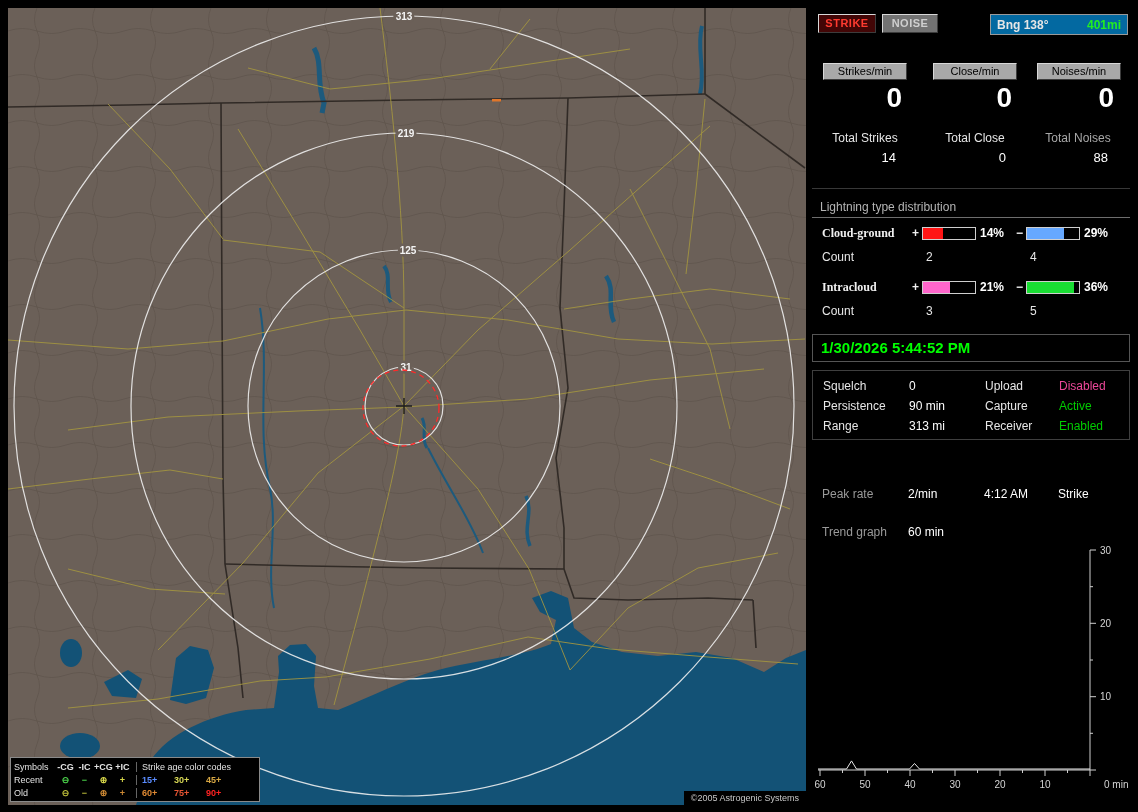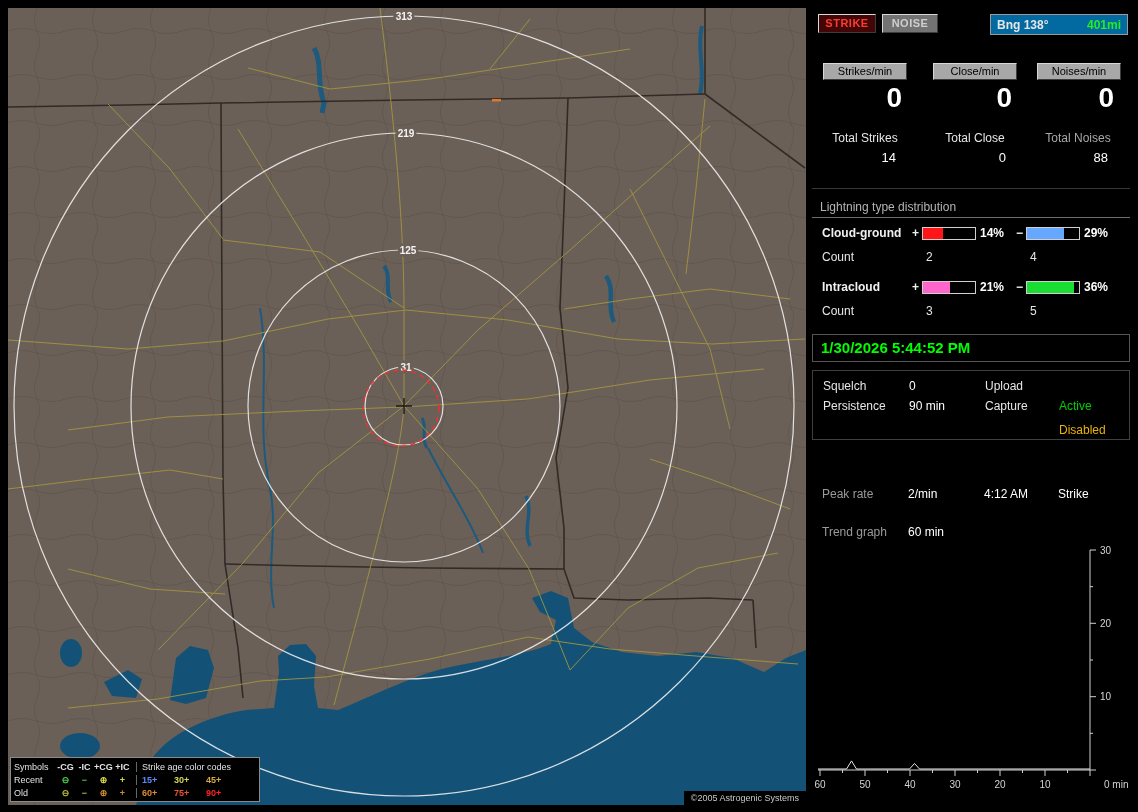--- a/index.html
+++ b/index.html
@@ -26,34 +26,34 @@
   .cc1{left:0;} .cc2{left:110px;} .cc3{left:214px;width:104px;}
   .counter-btn{position:absolute;left:11px;top:5px;width:84px;height:17px;background:#a8a8a8;color:#000;font-size:11px;text-align:center;line-height:15px;}
   .counter-rate{position:absolute;top:24px;left:0;right:16px;text-align:right;font-size:28px;font-weight:bold;color:#fff;}
   .total-label{position:absolute;top:73px;left:0;right:0;text-align:center;font-size:12px;color:#e6e6e6;}
   .total-label.dim{color:#a8a8a8;}
   .total-value{position:absolute;top:92px;left:0;right:22px;text-align:right;font-size:13px;color:#fff;}
   .divider{position:absolute;left:0;right:0;border-top:1px solid #383838;}
   .dist-title{position:absolute;left:0;right:0;top:190px;height:20px;color:#b4b4b4;font-size:12px;padding-left:8px;border-bottom:1px solid #6e6e6e;line-height:18px;box-sizing:border-box;}
   .dist-row,.dist-count{position:absolute;left:0;right:0;height:16px;}
   .dist-row span,.dist-count span{position:absolute;white-space:nowrap;}
-  .d-label{left:10px;font-weight:bold;color:#f0f0f0;}
+  .d-label{left:10px;font-weight:bold;color:#f0f0f0;font-family:Liberation Serif, serif;}
   .d-sign{font-weight:bold;color:#f0f0f0;}
   .d-bar{width:52px;height:11px;border:1px solid #cfcfcf;background:#000;top:1px;}
   .d-bar i{display:block;height:100%;width:0;}
   .d-pct{font-weight:bold;color:#fff;}
   .panel{position:absolute;left:0;right:0;border:1px solid #3f3f3f;box-sizing:border-box;background:#000;}
   .dt-panel{top:326px;height:28px;border-color:#555;}
   .dt-text{color:#00ff00;font-weight:bold;font-size:15px;line-height:26px;padding-left:8px;}
   .set-panel{top:362px;height:70px;}
   .grid-row{position:absolute;left:0;right:0;height:18px;line-height:18px;}
   .grid-row span{position:absolute;white-space:nowrap;}
   .g1{left:10px;} .g2{left:96px;} .g3{left:172px;} .g4{left:246px;}
   .lab{color:#e6e6e6;} .lab-dim{color:#9a9a9a;} .val{color:#fff;}
-  .val-green{color:#00cc00;} .val-gray{color:#eab308;margin-top:44px;}
+  .val-green{color:#00cc00;} .val-gray{color:#ec4899;}
   .status-panel{position:absolute;left:0;right:0;top:442px;height:88px;}
   .trend{position:absolute;left:0;right:0;top:530px;height:268px;}
   .trend text{font-family:"Liberation Sans",sans-serif;font-size:10px;fill:#d4d4d4;}
 </style>
 </head>
 <body>
 
 <div class="map">
   <svg width="798" height="797" viewBox="0 0 798 797">
     <defs>
@@ -251,20 +251,26 @@
       <span class="g1 lab">Squelch</span>
       <span class="g2 val">0</span>
       <span class="g3 lab">Upload</span>
       <span class="g4 val-gray">Disabled</span>
     </div>
     <div class="grid-row" style="top:26px">
       <span class="g1 lab">Persistence</span>
       <span class="g2 val">90 min</span>
       <span class="g3 lab">Capture</span>
       <span class="g4 val-green">Active</span>
+    </div>
+    <div class="grid-row" style="top:46px">
+      <span class="g1 lab">Range</span>
+      <span class="g2 val">313 mi</span>
+      <span class="g3 lab">Receiver</span>
+      <span class="g4 val-green">Enabled</span>
     </div>
   </div>
 
   <div class="status-panel">
     <div class="grid-row" style="top:35px">
       <span class="g1 lab-dim">Peak rate</span>
       <span class="g2 val">2/min</span>
       <span class="g3 val">4:12 AM</span>
       <span class="g4 val">Strike</span>
     </div>

